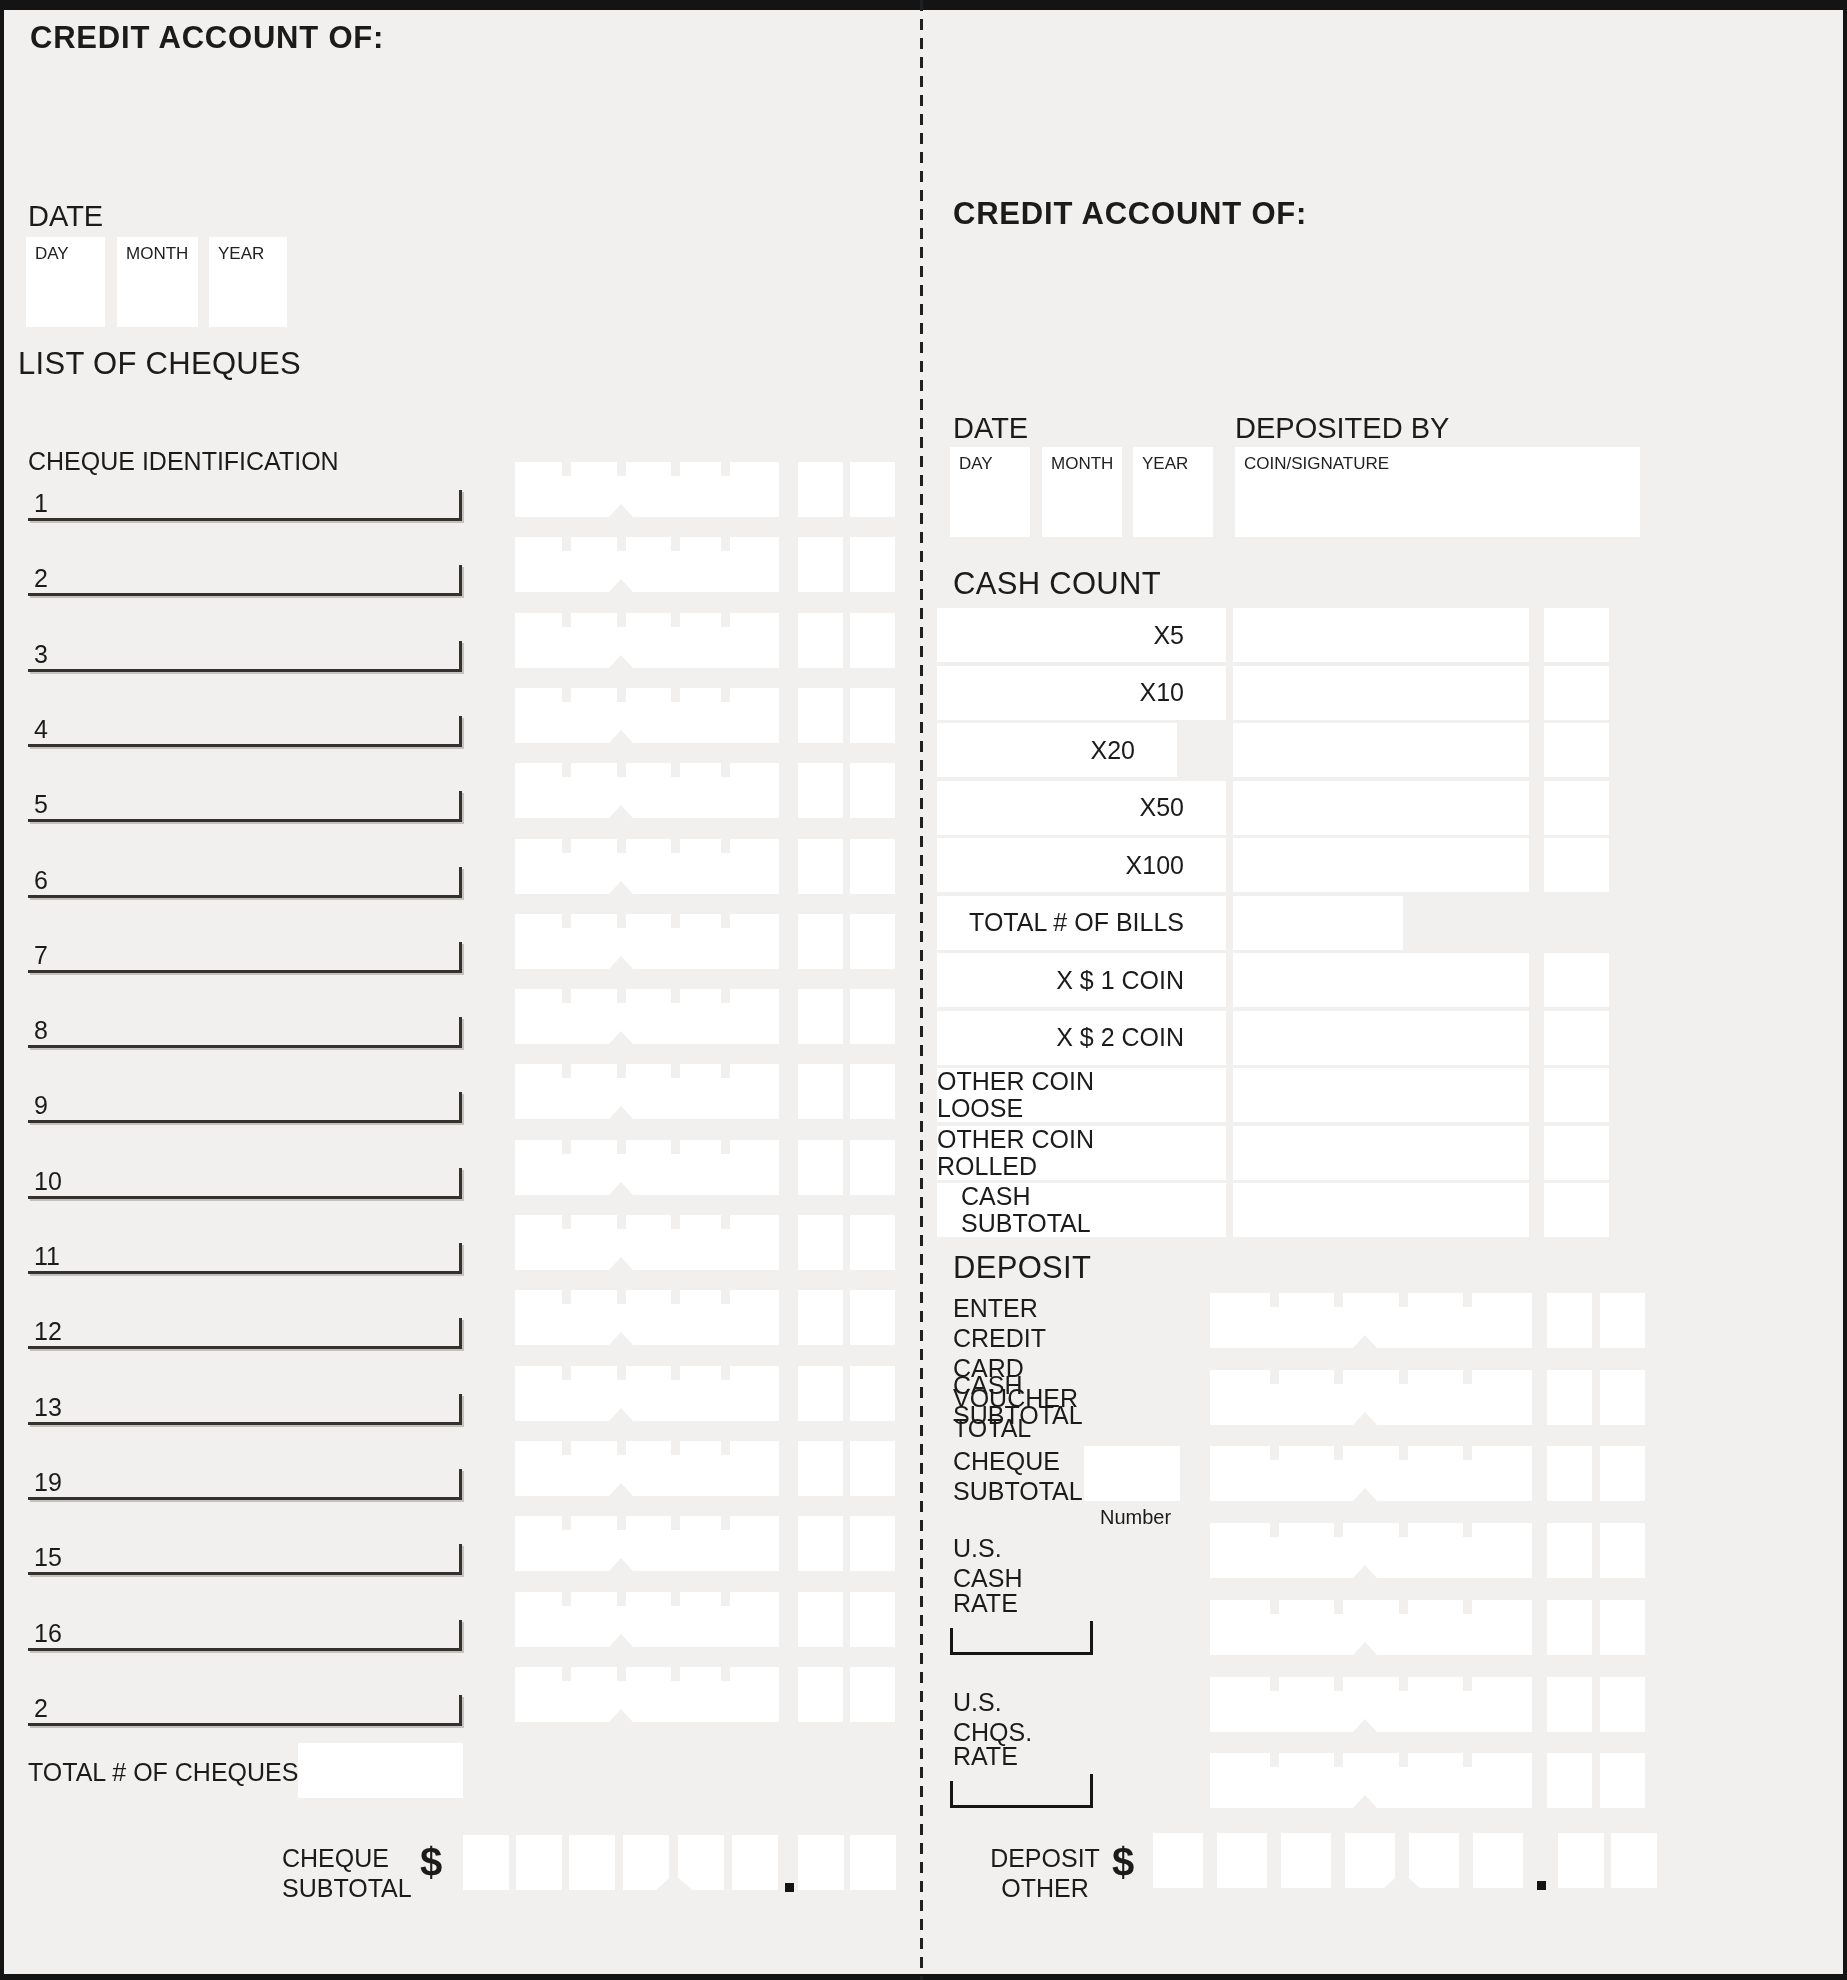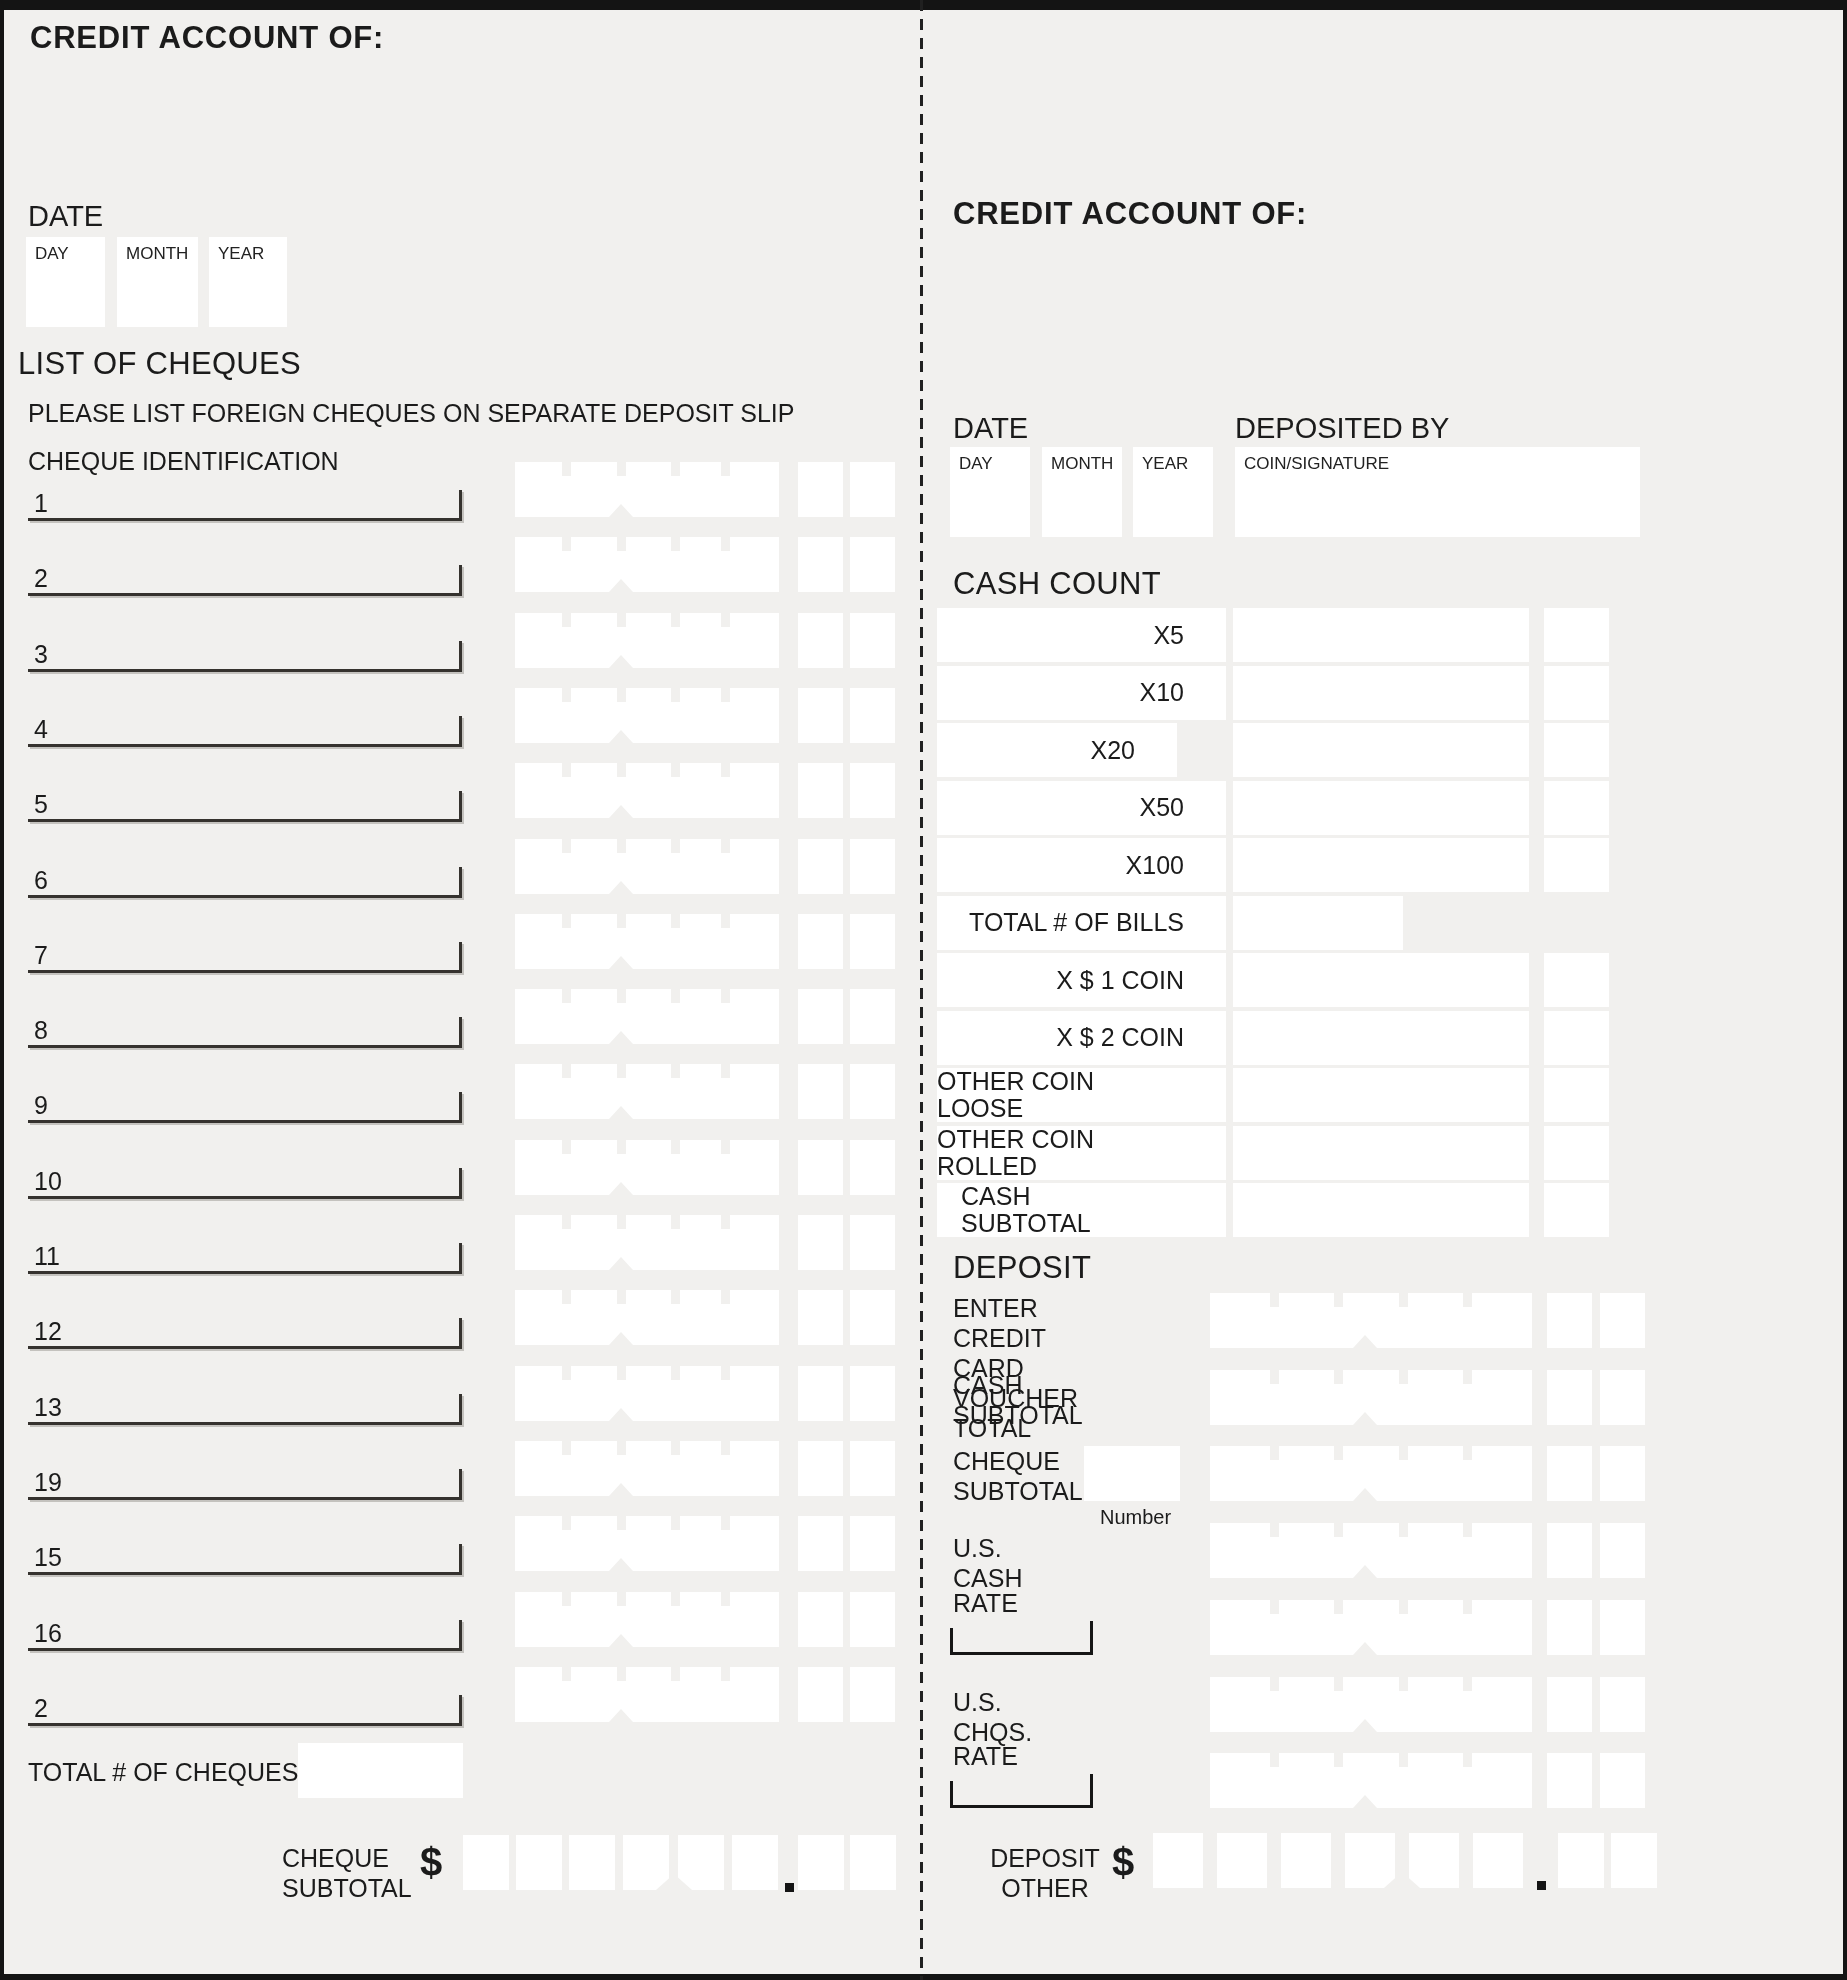--- a/index.html
+++ b/index.html
@@ -63,21 +63,20 @@
     <div class="inbox-label">DAY</div>
   </div>
   <div class="wbox" style="left:117px;top:237px;width:81px;height:90px;">
     <div class="inbox-label">MONTH</div>
   </div>
   <div class="wbox" style="left:209px;top:237px;width:78px;height:90px;">
     <div class="inbox-label">YEAR</div>
   </div>
 
   <div class="abs section-title" style="left:18px;top:346px;">LIST OF CHEQUES</div>
-  <div class="abs lbl" style="left:28px;top:399px;">PLEASE LIST FOREIGN CHEQUES ON SEPARATE DEPOSIT SLIP</div>
   <div class="abs lbl" style="left:28px;top:447px;">CHEQUE IDENTIFICATION</div>
 
   <div class="abs" style="left:0;top:0;">
       <div class="cheque-row" style="top: 462px;">
         <div class="num">1</div>
         <div class="cline"></div>
         <div class="amount-widget" style="left: 487px; top: 0px; width: 380px;">
           <div class="aw-box" style="width: 264px;">
             <div class="notch" style="left: 47px;"></div>
             <div class="notch" style="left: 102px;"></div>

